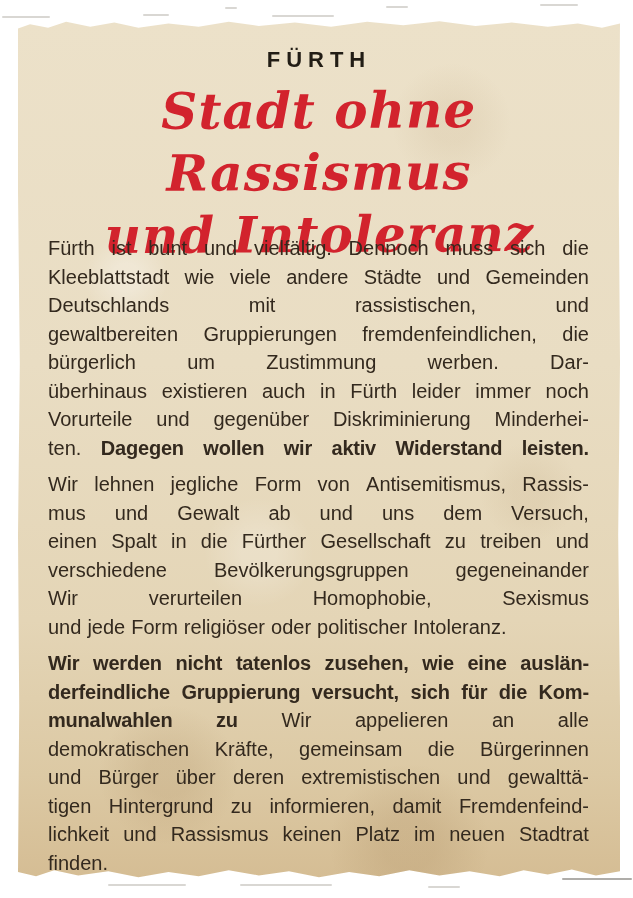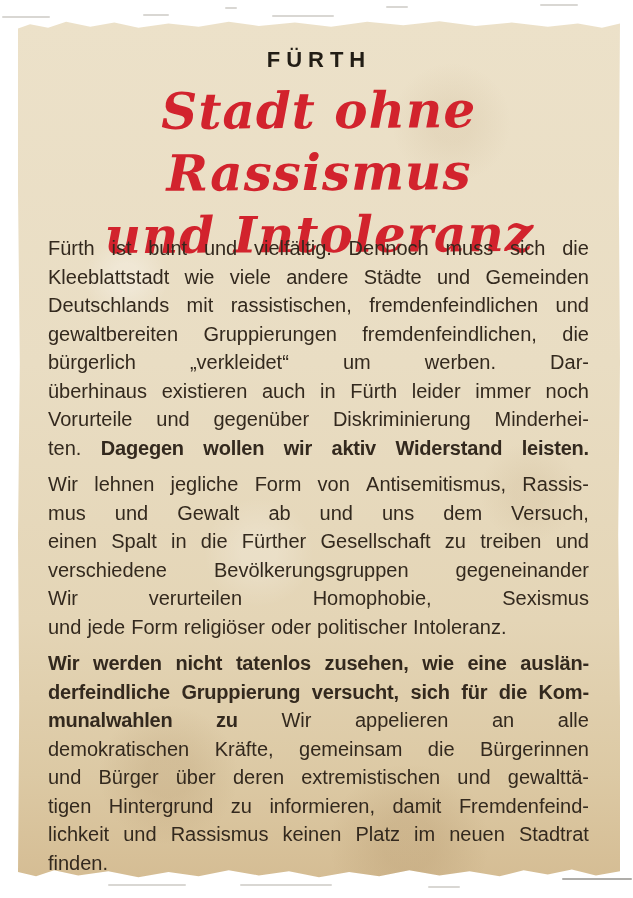--- a/index.html
+++ b/index.html
@@ -121,33 +121,32 @@
             <span>viele</span>
             <span>andere</span>
             <span>Städte</span>
             <span>und</span>
             <span>Gemeinden</span>
           </div>
           <div class="line">
             <span>Deutschlands</span>
             <span>mit</span>
             <span>rassistischen,</span>
-            <span>fremdenfeindlichen</span>
             <span>und</span>
           </div>
           <div class="line">
             <span>gewaltbereiten</span>
             <span>Gruppierungen</span>
             <span>fremdenfeindlichen,</span>
             <span>die</span>
           </div>
           <div class="line">
             <span>bürgerlich</span>
-            <span>„verkleidet“</span>
             <span>um</span>
+            <span>Zustimmung</span>
             <span>werben.</span>
             <span>Dar-</span>
           </div>
           <div class="line">
             <span>überhinaus</span>
             <span>existieren</span>
             <span>auch</span>
             <span>in</span>
             <span>Fürth</span>
             <span>leider</span>

